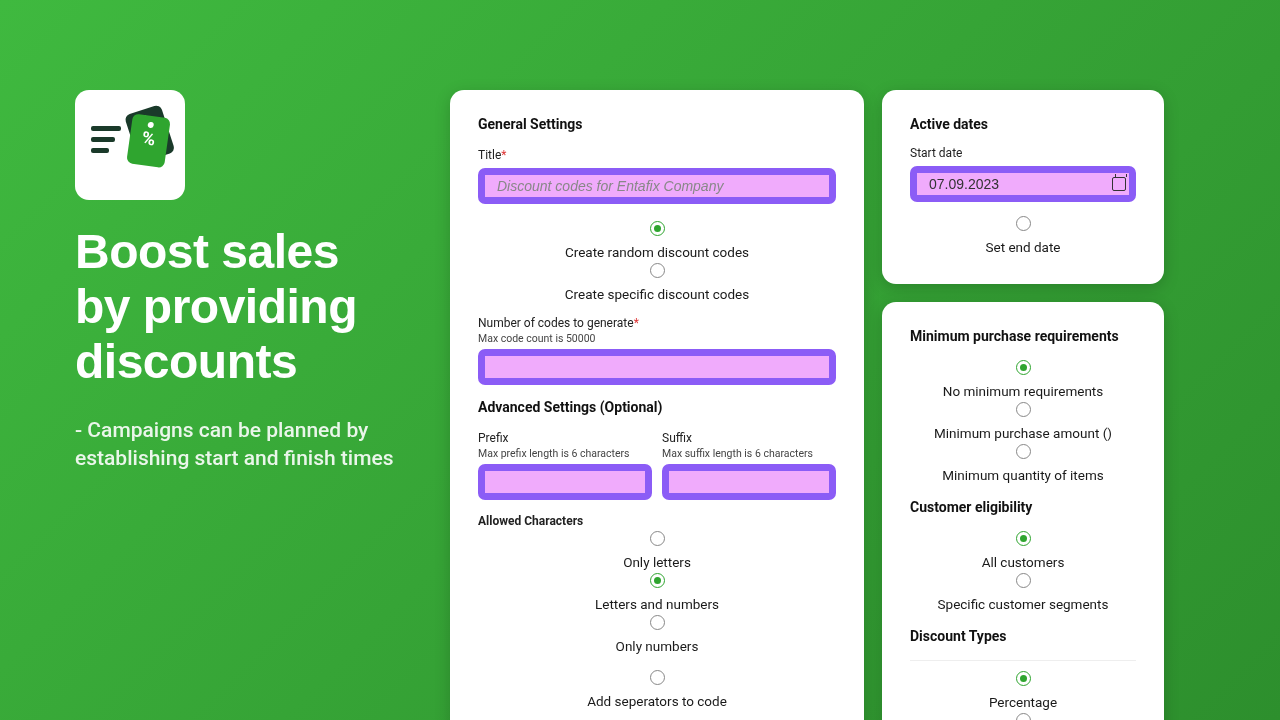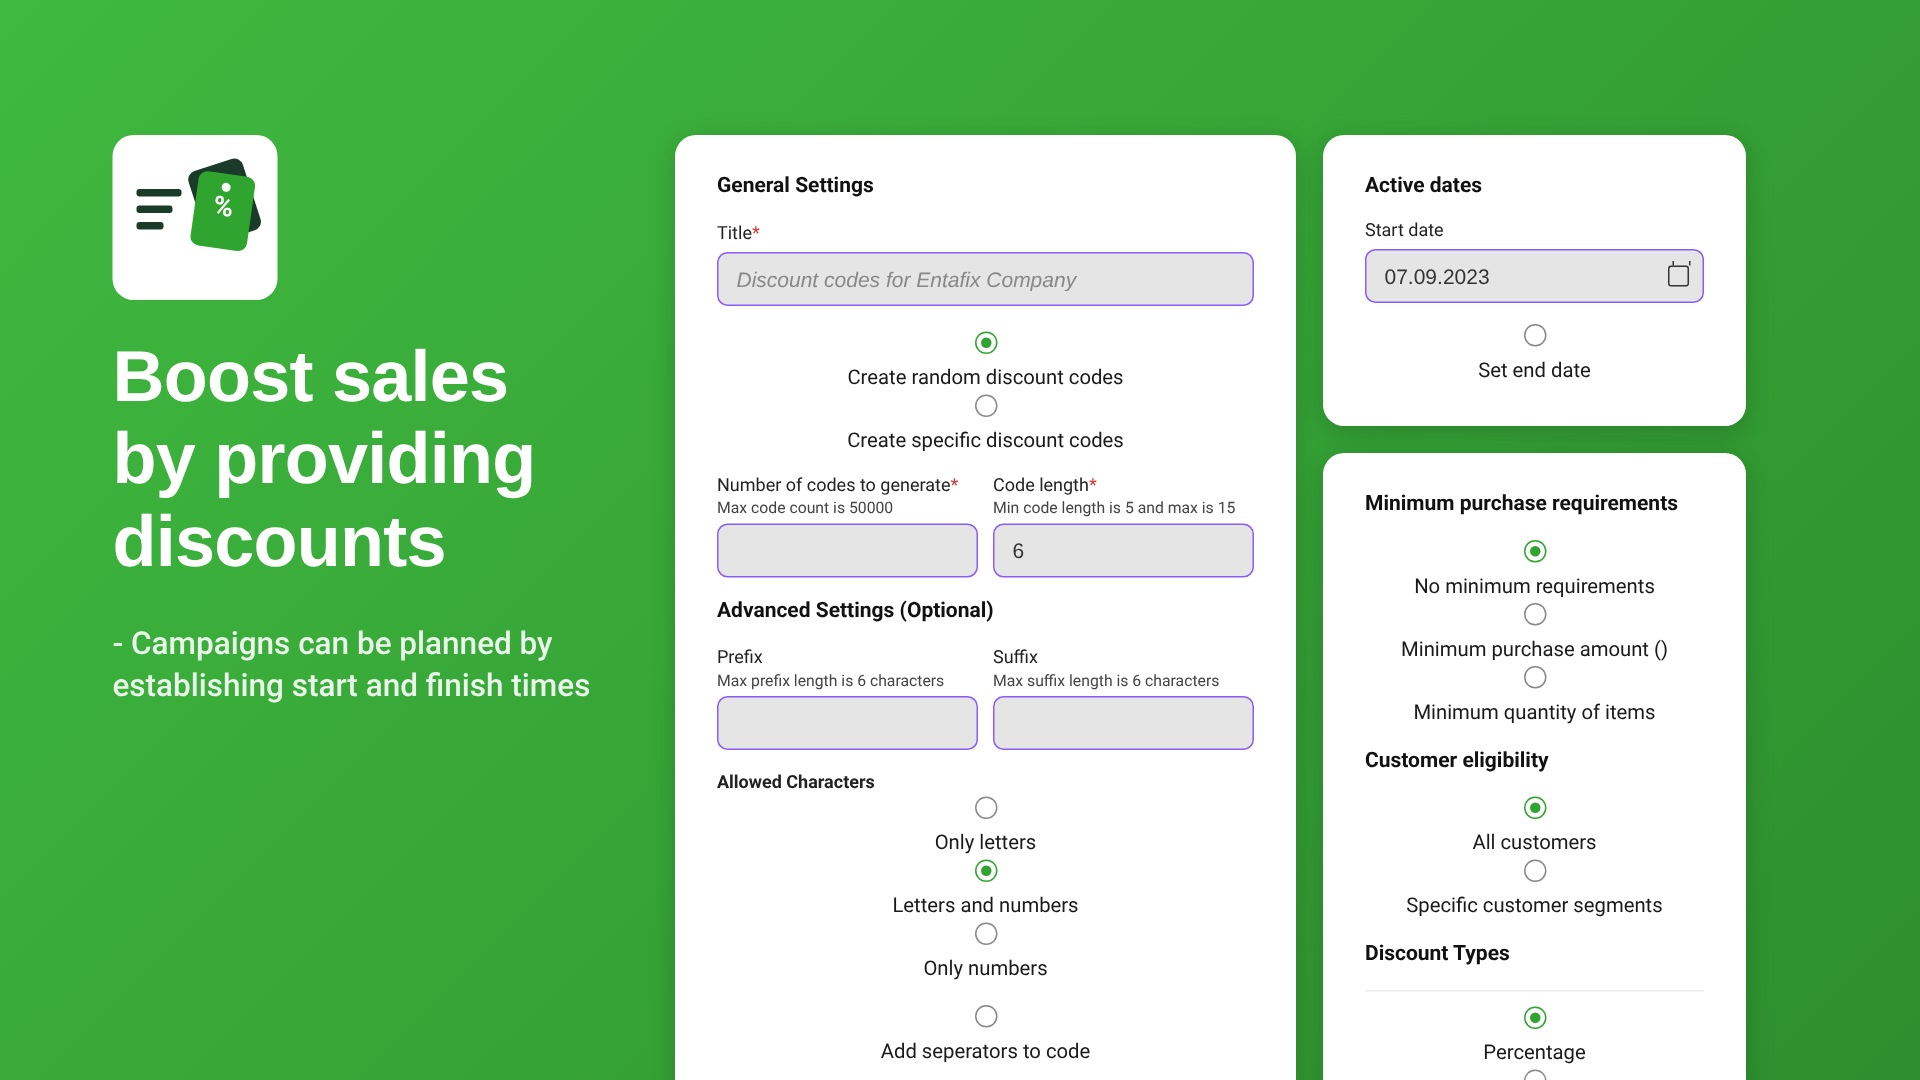--- a/index.html
+++ b/index.html
@@ -97,25 +97,25 @@
   }
   .req { color: #d33; }
   .hint {
     font-size: 10.5px;
     color: #444;
     margin-bottom: 4px;
   }
   .input {
     width: 100%;
     height: 36px;
-    border: 1px solid #8b5cf6;
+    border: 7px solid #8b5cf6;
     border-radius: 7px;
     padding: 0 12px;
     font-size: 14px;
-    background: #e5e5e5;
+    background: #f0abfc;
     color: #333;
   }
   .input::placeholder { color: #888; font-style: italic; }
   .row2 { display:flex; gap:10px; }
   .row2 > div { flex:1; }
   .radio-row {
     display:flex; align-items:center; gap:8px;
     font-size: 13.5px;
     margin: 3px 0;
     cursor: pointer;
@@ -185,27 +185,20 @@
       </div>
 
       <div class="row2 mb14">
         <div>
           <label class="label">
             <span>Number of codes to generate</span><span class="req">*</span>
           </label>
           <div class="hint">Max code count is 50000</div>
           <input class="input" value="" style="">
         </div>
-        <div>
-          <label class="label">
-            <span>Code length</span><span class="req">*</span>
-          </label>
-          <div class="hint">Min code length is 5 and max is 15</div>
-          <input class="input" value="6" style="">
-        </div>
       </div>
 
       <div class="section-title">Advanced Settings (Optional)</div>
 
       <div class="row2 mb14">
         <div>
           <label class="label">Prefix</label>
           <div class="hint">Max prefix length is 6 characters</div>
           <input class="input" style="">
         </div>

